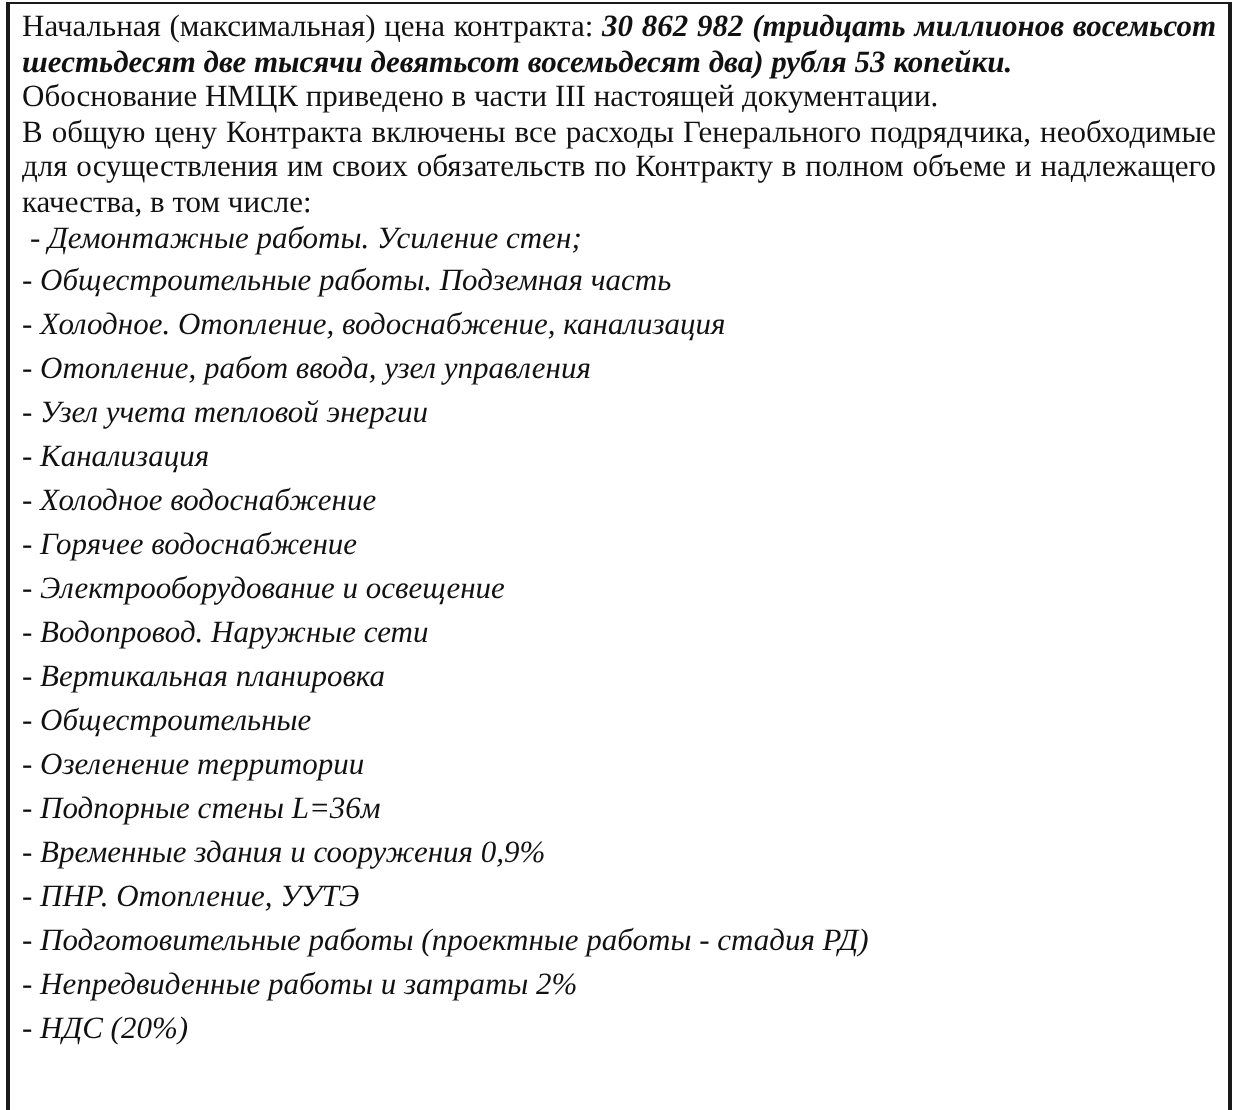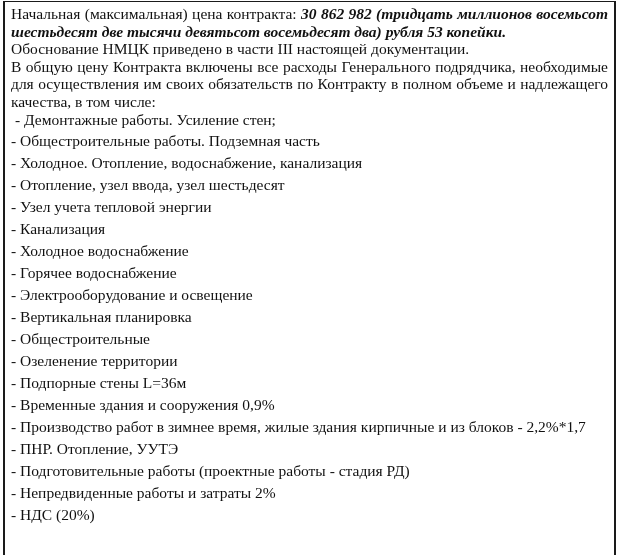--- a/index.html
+++ b/index.html
@@ -47,50 +47,51 @@
     }
     .items {
       list-style: none;
       margin: 0;
       padding: 0;
     }
     .items li {
       height: 22px;
       line-height: 22px;
       white-space: nowrap;
+      font-style: italic;
     }
     .items li.first-item {
       padding-left: 4px;
       height: 20px;
       line-height: 20px;
     }
   </style>
 </head>
 <body>
 
 <div class="doc-box">
   <div class="intro">
     <p class="first"><span>Начальная (максимальная) цена контракта: </span><span class="bold">30 862 982 (тридцать миллионов восемьсот шестьдесят две тысячи девятьсот восемьдесят два) рубля 53 копейки.</span></p>
     <p>Обоснование НМЦК приведено в части III настоящей документации.</p>
     <p>В общую цену Контракта включены все расходы Генерального подрядчика, необходимые для осуществления им своих обязательств по Контракту в полном объеме и надлежащего качества, в том числе:</p>
   </div>
   <ul class="items">
     <li class="first-item">- Демонтажные работы. Усиление стен;</li>
     <li>- Общестроительные работы. Подземная часть</li>
     <li>- Холодное. Отопление, водоснабжение, канализация</li>
-    <li>- Отопление, узел ввода, узел шестьдесят</li>
+    <li>- Отопление, работ ввода, узел управления</li>
     <li>- Узел учета тепловой энергии</li>
     <li>- Канализация</li>
     <li>- Холодное водоснабжение</li>
     <li>- Горячее водоснабжение</li>
     <li>- Электрооборудование и освещение</li>
+    <li>- Водопровод. Наружные сети</li>
     <li>- Вертикальная планировка</li>
     <li>- Общестроительные</li>
     <li>- Озеленение территории</li>
     <li>- Подпорные стены L=36м</li>
     <li>- Временные здания и сооружения 0,9%</li>
-    <li>- Производство работ в зимнее время, жилые здания кирпичные и из блоков - 2,2%*1,7</li>
     <li>- ПНР. Отопление, УУТЭ</li>
     <li>- Подготовительные работы (проектные работы - стадия РД)</li>
     <li>- Непредвиденные работы и затраты 2%</li>
     <li>- НДС (20%)</li>
   </ul>
 </div>
 
 </body></html>

